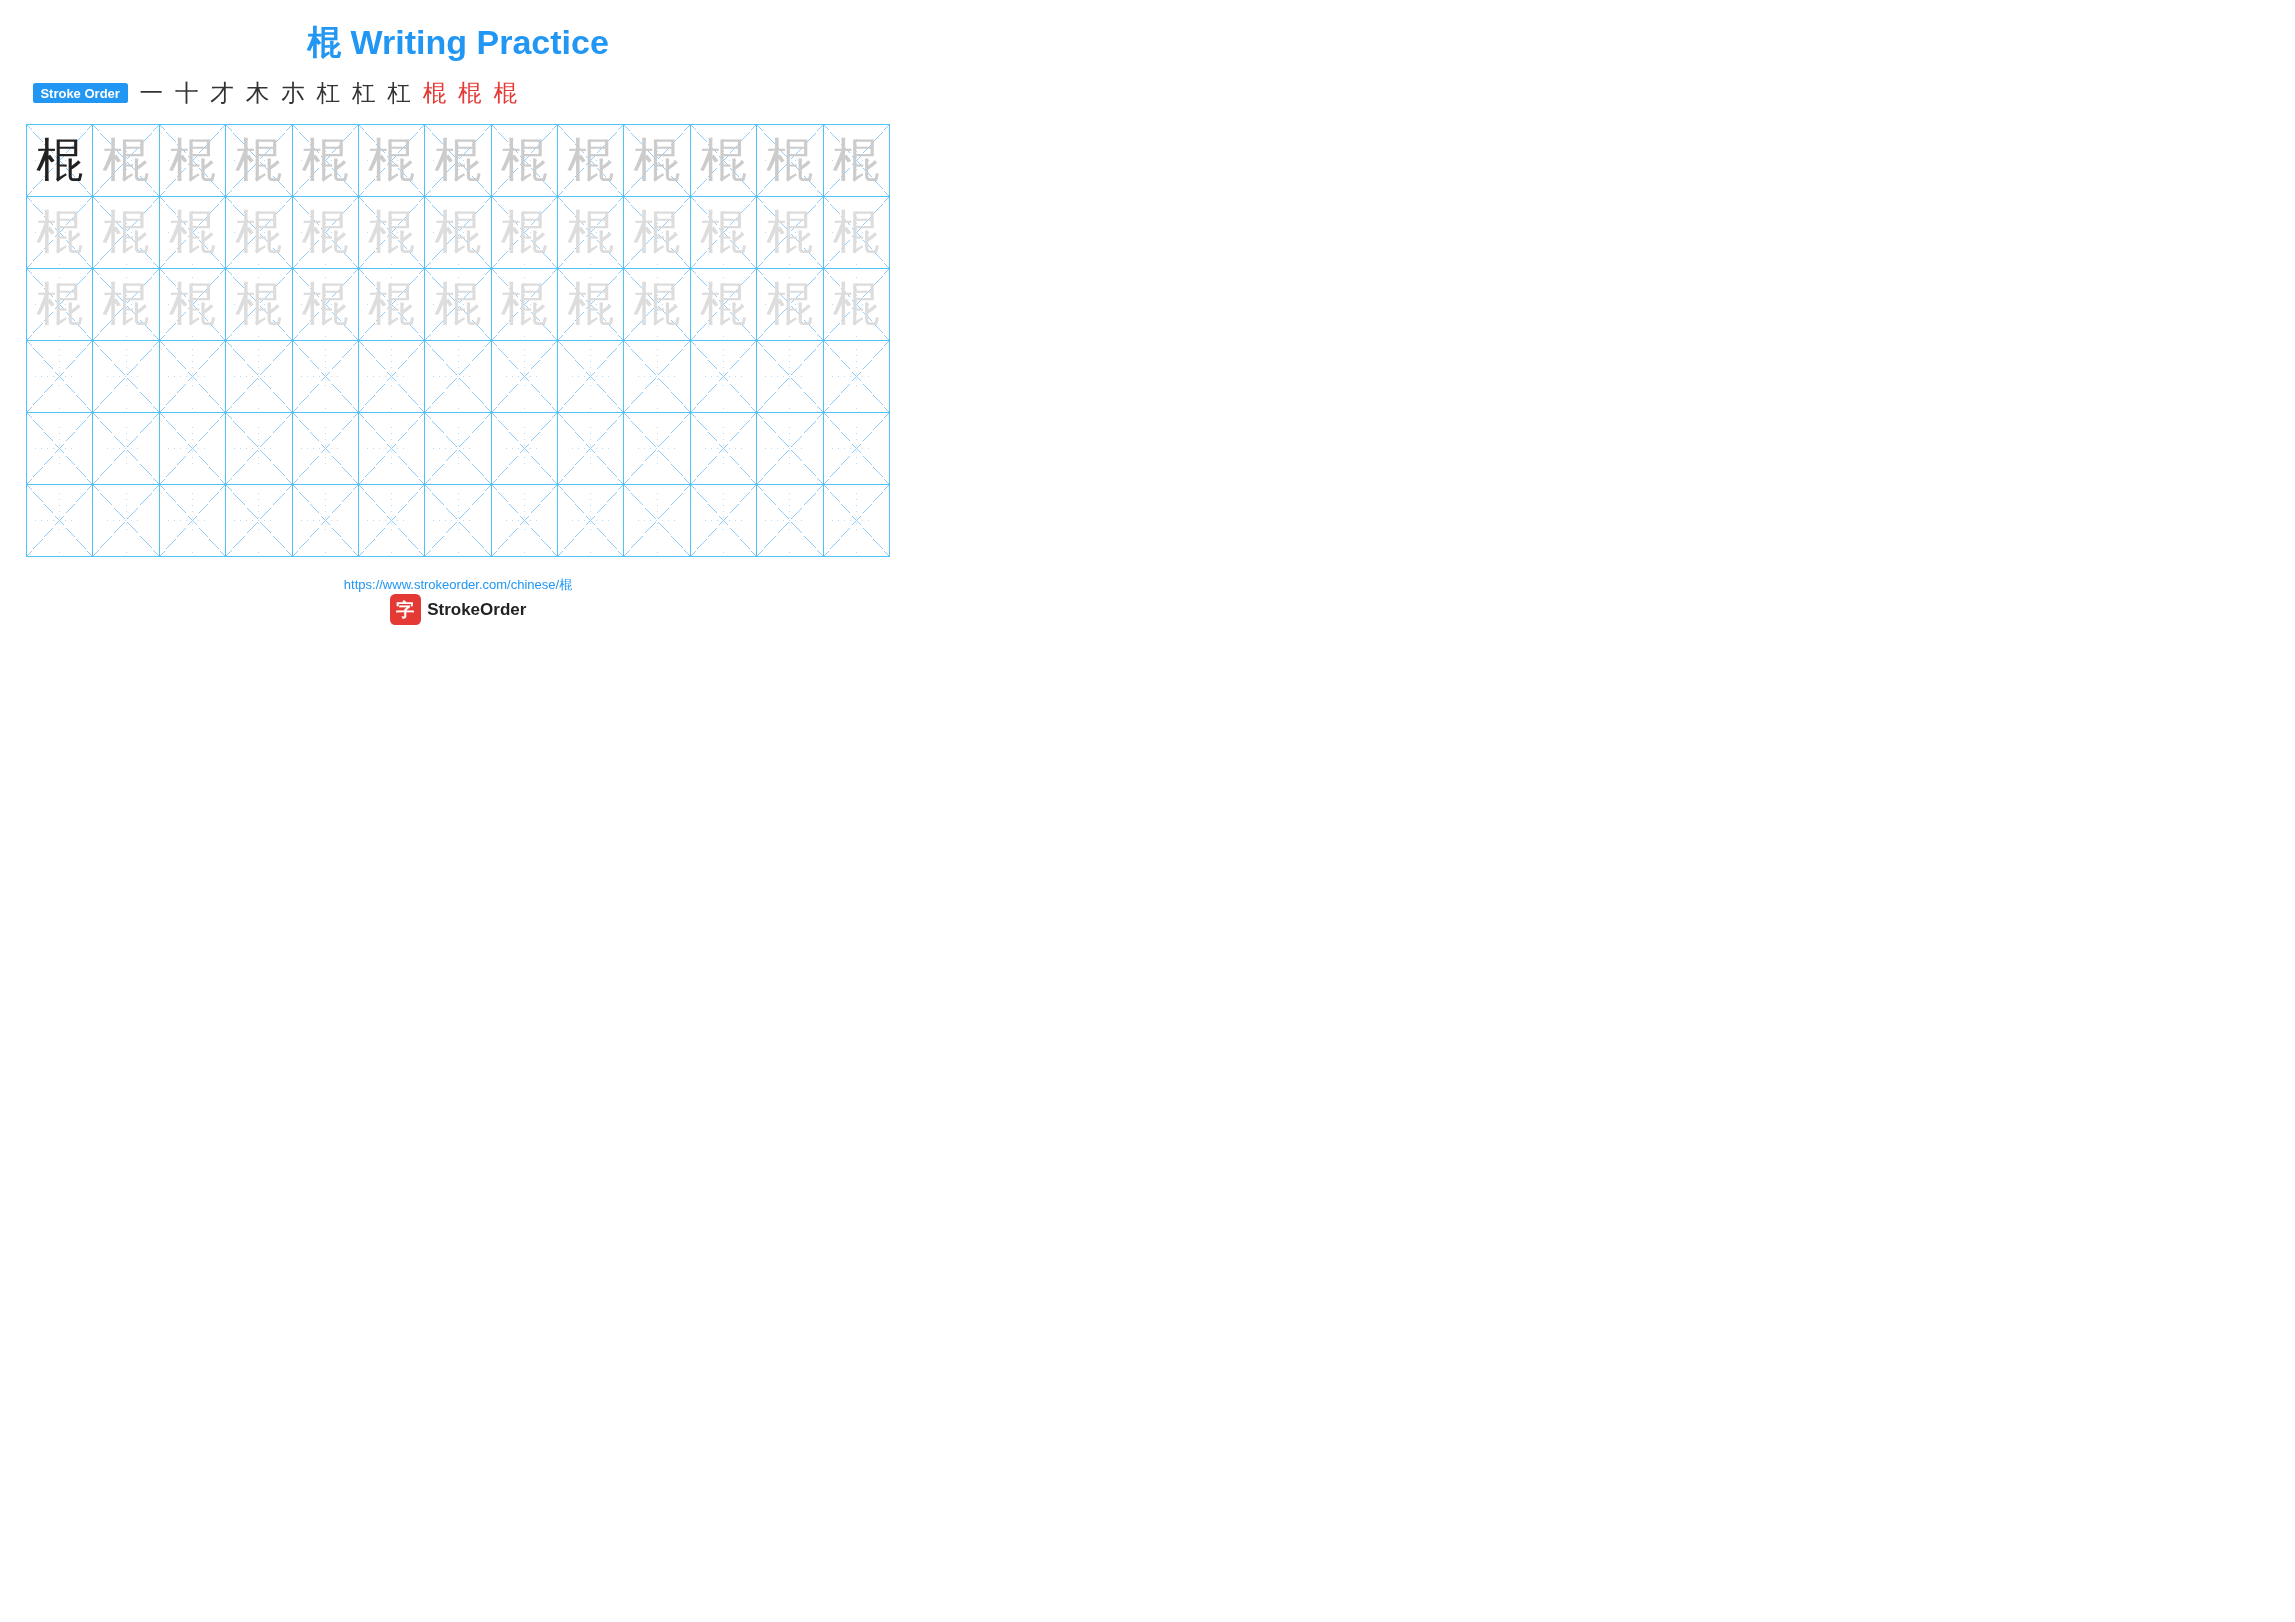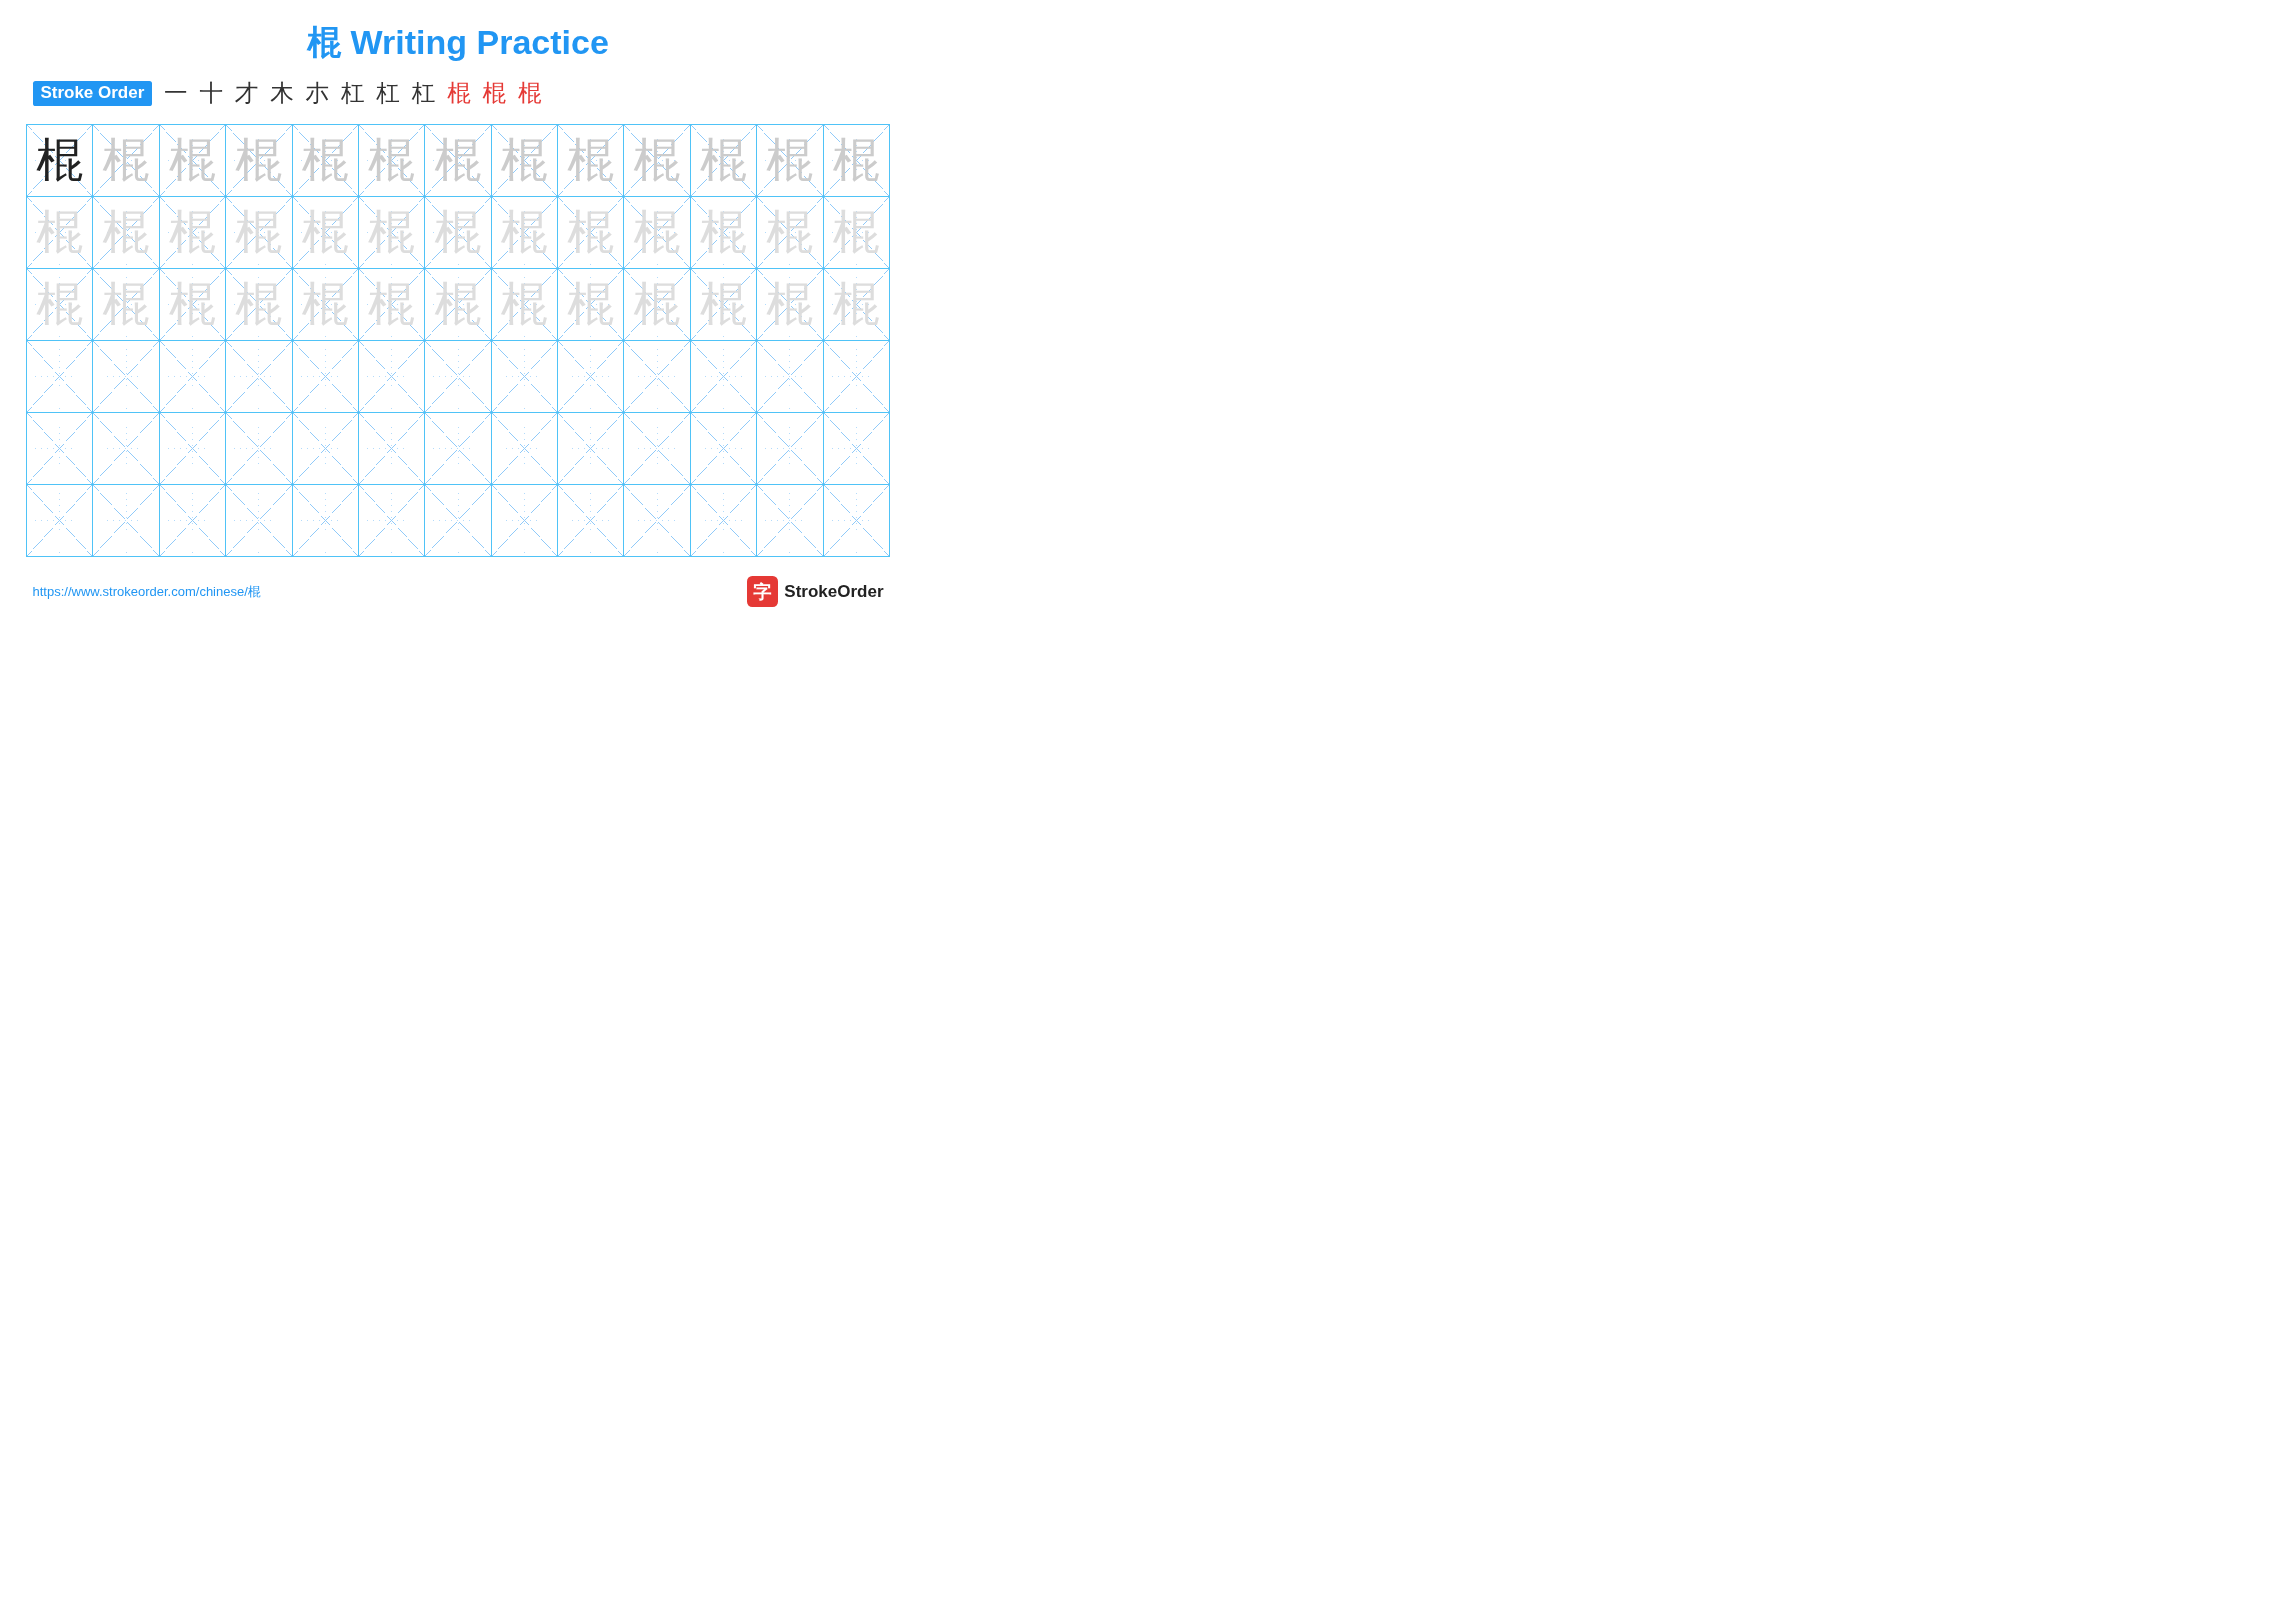--- a/index.html
+++ b/index.html
@@ -26,21 +26,21 @@
       align-items: center;
       gap: 11.8px;
       margin-bottom: 14.4px;
       padding-left: 6.5px;
       font-size: 23.6px;
     }
 
     .stroke-order-badge {
       background: #2196F3;
       color: white;
-      font-size: 17px;
+      font-size: 13px;
       font-weight: bold;
       padding: 2.6px 7.9px;
       border-radius: 2.6px;
       font-family: Arial, sans-serif;
     }
 
     .stroke-step {
       color: #333;
       font-family: serif;
     }
@@ -109,20 +109,21 @@
     .char-empty {
       color: transparent;
     }
 
     .footer {
       display: flex;
       justify-content: space-between;
       align-items: center;
       margin-top: 19.6px;
       padding: 0 6.5px;
+      flex-direction: column;
     }
 
     .footer-url {
       color: #2196F3;
       font-size: 13px;
       font-family: Arial, sans-serif;
     }
 
     .footer-brand {
       display: flex;

